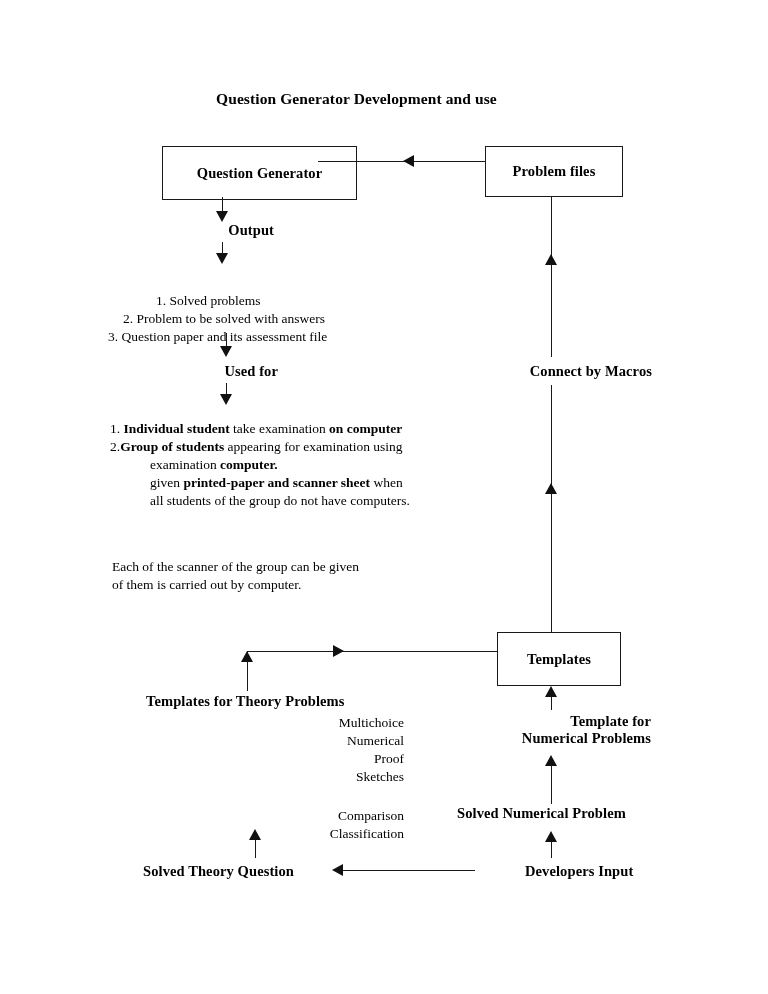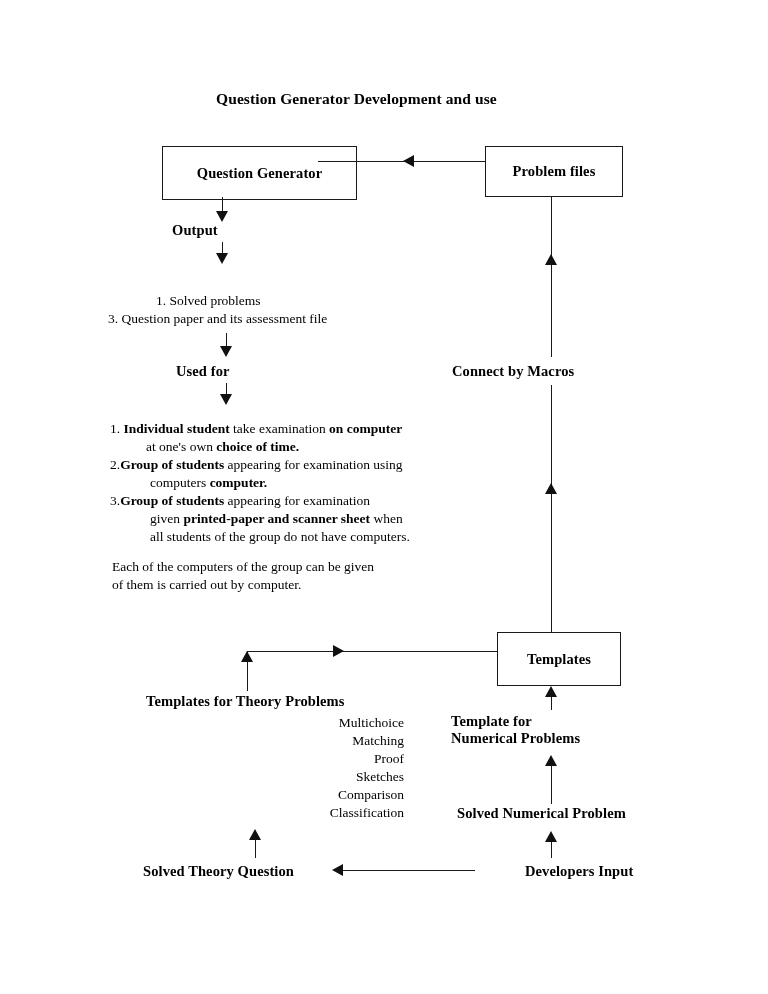--- a/index.html
+++ b/index.html
@@ -51,21 +51,21 @@
     font-size: 13.5px;
     white-space: nowrap;
     line-height: 18px;
   }
   .list-line b { font-weight: bold; }
   .para {
     font-size: 13.5px;
     line-height: 18px;
     white-space: nowrap;
   }
-  .ctr { text-align: left; }
+  .ctr { text-align: right; }
 
   
   .vline {
     background: #1a1a1a;
     width: 1.4px;
   }
   .hline {
     background: #1a1a1a;
     height: 1.4px;
   }
@@ -111,67 +111,62 @@
   <div class="abs vline" style="left:222px; top:197px; height:16px;"></div>
   <div class="abs arrow-down" style="left:216px; top:211px;"></div>
 
   <div class="abs lbl-bold ctr" style="left:172px; top:222px; width:102px;">Output</div>
 
   <div class="abs vline" style="left:222px; top:242px; height:13px;"></div>
   <div class="abs arrow-down" style="left:216px; top:253px;"></div>
 
   <div class="abs" style="left:108px; top:292px; width:300px;">
     <div class="list-line" style="padding-left:48px;">1.   Solved problems</div>
+    <div class="list-line" style="padding-left:15px;">2. Problem to be solved with answers</div>
     <div class="list-line" style="padding-left:0px;">3. Question paper and its assessment file</div>
   </div>
 
   <div class="abs vline" style="left:226px; top:333px; height:15px;"></div>
   <div class="abs arrow-down" style="left:220px; top:346px;"></div>
 
   <div class="abs lbl-bold ctr" style="left:176px; top:363px; width:102px;">Used for</div>
 
   <div class="abs vline" style="left:226px; top:383px; height:13px;"></div>
   <div class="abs arrow-down" style="left:220px; top:394px;"></div>
 
   <div class="abs" style="left:110px; top:420px; width:400px;">
 
     <div>
       <div class="list-line">
         <span>1.</span>
         <b>Individual student</b><span> take examination </span><b>on computer</b>
       </div>
-      <div class="list-line" style="padding-left:36px;">
-        <span>at one's own </span><b>choice of time.</b>
-      </div>
     </div>
 
     <div>
       <div class="list-line">
         <span>2.</span><b>Group of students</b><span> appearing for examination using</span>
       </div>
       <div class="list-line" style="padding-left:40px;">
-        <span>computers </span><b>computer.</b>
+        <span>examination </span><b>computer.</b>
       </div>
     </div>
 
     <div>
-      <div class="list-line">
-        <span>3.</span><b>Group of students</b><span> appearing for examination</span>
-      </div>
       <div class="list-line" style="padding-left:40px;">
         <span>given </span><b>printed-paper and scanner sheet</b><span> when</span>
       </div>
       <div class="list-line" style="padding-left:40px;">
         <span>all students of the group do not have computers.</span>
       </div>
     </div>
   </div>
 
   <div class="abs" style="left:112px; top:558px; width:340px;">
-    <div class="para">Each of the computers of the group can be given</div>
+    <div class="para">Each of the scanner of the group can be given</div>
     <div class="para">of them is carried out by computer.</div>
   </div>
 
   <div class="abs vline" style="left:551px; top:197px; height:160px;"></div>
   <div class="abs arrow-up" style="left:545px; top:254px;"></div>
 
   <div class="abs lbl-bold ctr" style="left:452px; top:363px; width:200px;">Connect by Macros</div>
 
   <div class="abs vline" style="left:551px; top:385px; height:247px;"></div>
   <div class="abs arrow-up" style="left:545px; top:483px;"></div>
@@ -180,24 +175,24 @@
 
   <div class="abs hline" style="left:247px; top:651px; width:250px;"></div>
   <div class="abs arrow-right" style="left:333px; top:645px;"></div>
   <div class="abs vline" style="left:247px; top:651px; height:40px;"></div>
   <div class="abs arrow-up" style="left:241px; top:651px;"></div>
 
   <div class="abs lbl-bold" style="left:146px; top:693px;">Templates for Theory Problems</div>
 
   <div class="abs" style="left:204px; top:714px; width:200px;text-align:right;">
     <div class="lbl-reg" style="line-height:18px;">Multichoice</div>
-    <div class="lbl-reg" style="line-height:18px; padding-left:4px;">Matching</div>
+    <div class="lbl-reg" style="line-height:18px; padding-left:4px;">Numerical</div>
     <div class="lbl-reg" style="line-height:18px; padding-left:4px;">Proof</div>
     <div class="lbl-reg" style="line-height:18px; padding-left:4px;">Sketches</div>
-    <div class="lbl-reg" style="line-height:18px; padding-left:6px;">Comparison</div>
+    <div class="lbl-reg" style="line-height:18px; padding-left:6px;margin-top:21px;">Comparison</div>
     <div class="lbl-reg" style="line-height:18px; padding-left:6px;">Classification</div>
   </div>
 
   <div class="abs vline" style="left:255px; top:831px; height:27px;"></div>
   <div class="abs arrow-up" style="left:249px; top:829px;"></div>
 
   <div class="abs lbl-bold" style="left:143px; top:863px;">Solved Theory Question</div>
 
   <div class="abs vline" style="left:551px; top:688px; height:22px;"></div>
   <div class="abs arrow-up" style="left:545px; top:686px;"></div>

